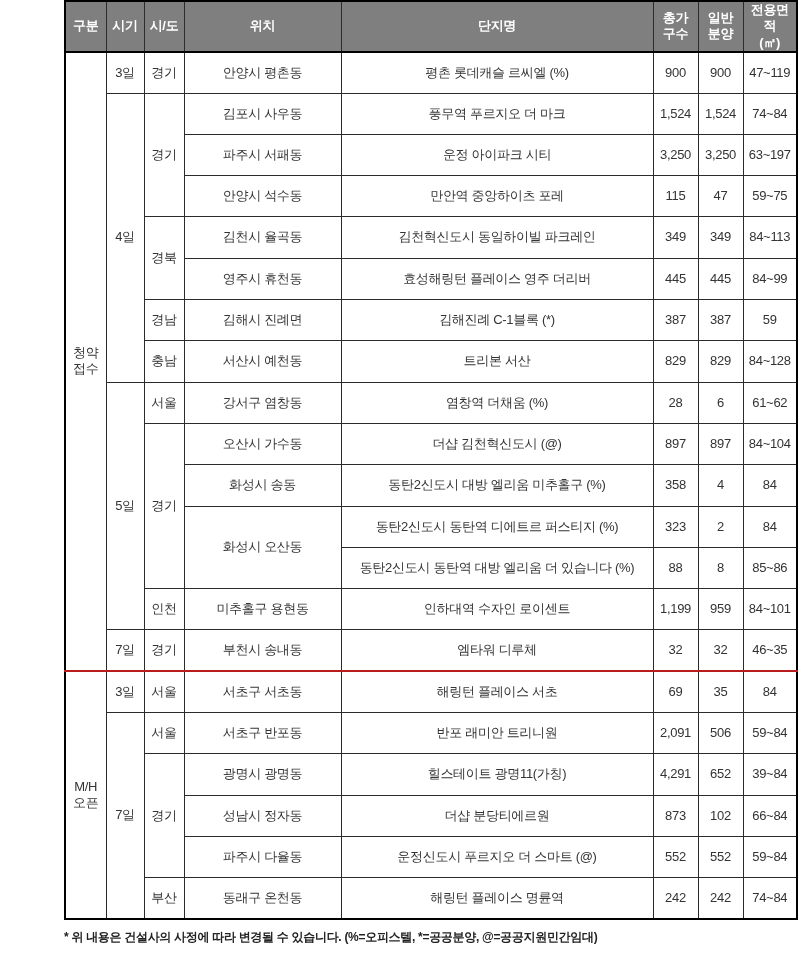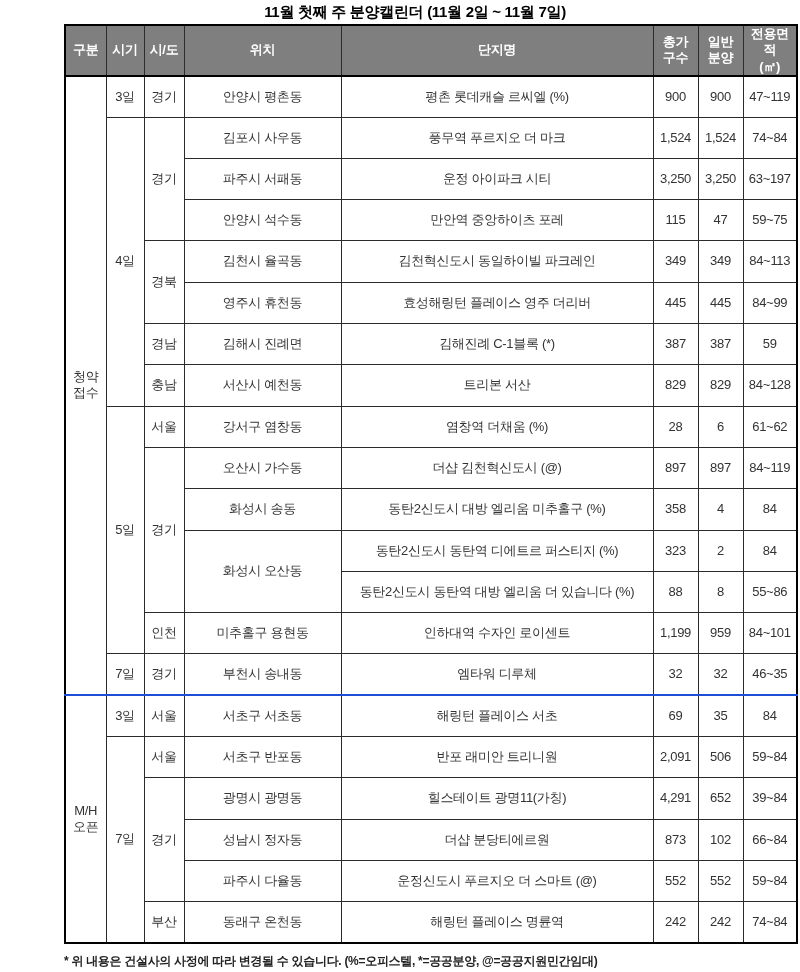--- a/index.html
+++ b/index.html
@@ -50,36 +50,35 @@
     height: 38px;
     line-height: 1.25;
     border-bottom: 2px solid #000000;
   }
   tbody td {
     font-size: 13px;
     color: #333333;
     height: 41.3px;
     line-height: 1.25;
   }
-  tbody tr.sec td { border-top: 2px solid #1d4ed8; margin-top: 36px; }
+  tbody tr.sec td { border-top: 2px solid #b91c1c; margin-top: 36px; }
   .footnotes { margin: 9px 0 16px 64px; }
   .footnote {
     font-size: 12px;
     font-weight: bold;
     color: #222222;
     margin-bottom: 11px;
     letter-spacing: -0.3px;
   }
 </style>
 </head>
 <body>
 
 <div class="page">
 
-  <div class="title">11월 첫째 주 분양캘린더 (11월 2일 ~ 11월 7일)</div>
 
   <table class="calendar">
     <colgroup>
       <col class="c-section">
         <col class="c-day">
         <col class="c-region">
       <col class="c-location">
         <col class="c-complex">
         <col class="c-total">
       <col class="c-general">
@@ -174,41 +173,41 @@
           <td>28</td>
           <td>6</td>
           <td>61~62</td>
         </tr>
         <tr>
           <td rowspan="4">경기</td>
           <td>오산시 가수동</td>
           <td>더샵 김천혁신도시 (@)</td>
           <td>897</td>
           <td>897</td>
-          <td>84~119</td>
+          <td>84~104</td>
         </tr>
         <tr>
           <td>화성시 송동</td>
           <td>동탄2신도시 대방 엘리움 미추홀구 (%)</td>
           <td>358</td>
           <td>4</td>
           <td>84</td>
         </tr>
         <tr>
           <td rowspan="2">화성시 오산동</td>
           <td>동탄2신도시 동탄역 디에트르 퍼스티지 (%)</td>
           <td>323</td>
           <td>2</td>
           <td>84</td>
         </tr>
         <tr>
           <td>동탄2신도시 동탄역 대방 엘리움 더 있습니다 (%)</td>
           <td>88</td>
           <td>8</td>
-          <td>55~86</td>
+          <td>85~86</td>
         </tr>
         <tr>
           <td>인천</td>
           <td>미추홀구 용현동</td>
           <td>인하대역 수자인 로이센트</td>
           <td>1,199</td>
           <td>959</td>
           <td>84~101</td>
         </tr>
         <tr>

